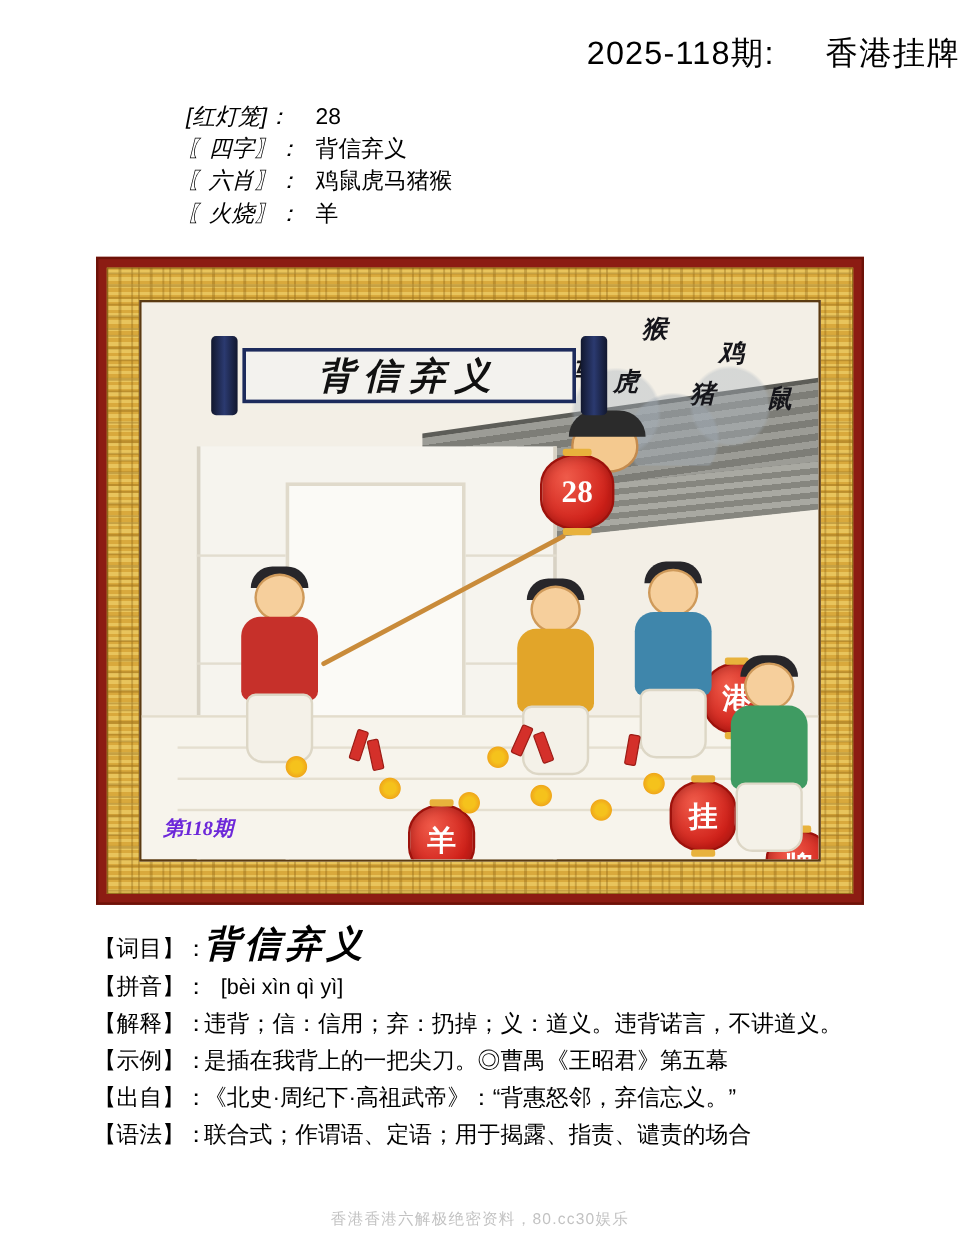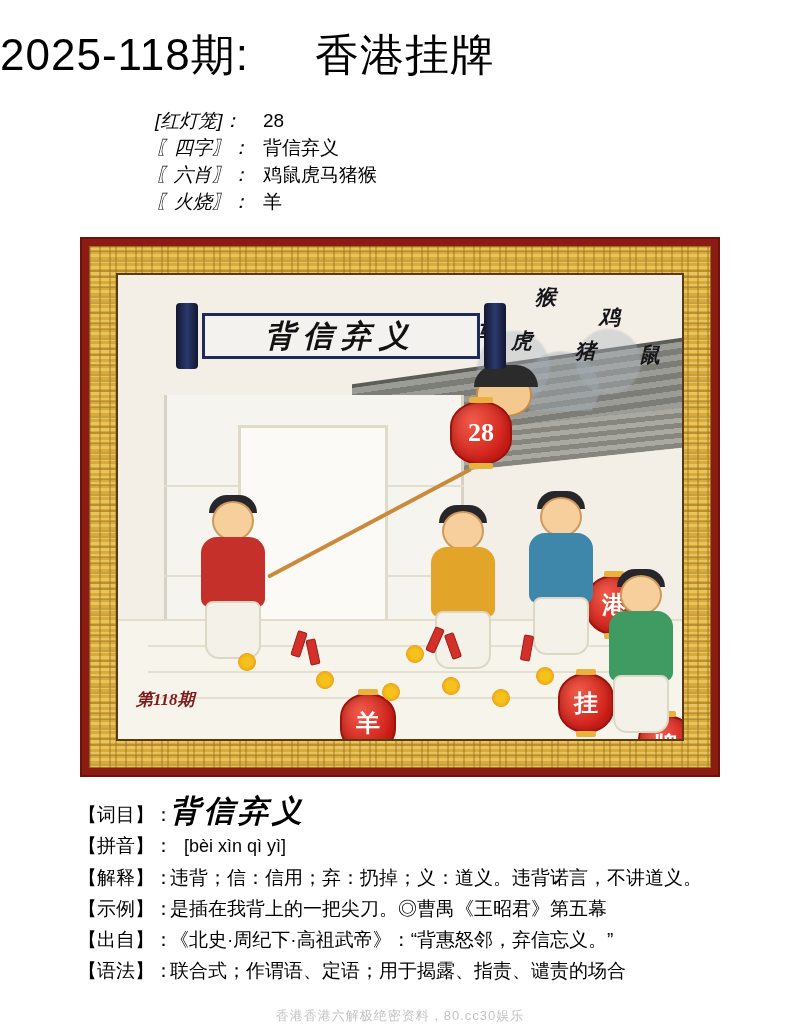--- a/index.html
+++ b/index.html
@@ -8,22 +8,22 @@
     width: 800px; height: 1029px;
     background: #ffffff;
     font-family: "Liberation Sans", sans-serif;
     color: #000000;
     overflow: hidden;
   }
   .page { position: relative; width: 800px; height: 1029px; background:#fff; }
 
   
   .title {
-    text-align: left;
-    font-size: 44px;
+    text-align: right;
+    font-size: 27px;
     letter-spacing: 1px;
     padding-top: 26px;
     font-family: "Liberation Sans", sans-serif;
     white-space: pre;
   }
 
   
   .meta {
     margin: 22px 0 0 155px;
     font-size: 19px;
@@ -205,23 +205,23 @@
   .spark {
     position:absolute; width: 22px; height: 22px;
     background: radial-gradient(circle, #f5c21c 0 30%, #f0a81b 55%, transparent 60%);
     border-radius:50%;
   }
   .cracker {
     position:absolute; width: 10px; height: 26px; background:#d4302a; border-radius:2px;
     border:1px solid #9c1c16;
   }
   .pic-caption {
-    position:absolute; left: 18px; bottom: 28px;
+    position:absolute; left: 18px; bottom: 14px;
     font-family:"Liberation Serif", serif; font-weight:bold; font-style:italic;
-    font-size: 17px; color:#7f1d1d;
+    font-size: 17px; color:#6d28d9;
   }
 
   
   .defs { margin: 18px 0 0 78px; font-size: 19px; line-height: 31px; }
   .def-row { display: flex; align-items: baseline; }
   .def-key { width: 92px; white-space: pre; flex: none; text-align: center; }
   .def-val { }
   .def-val.headword {
     font-family: "Liberation Serif", serif;
     font-weight: bold; font-style: italic;

